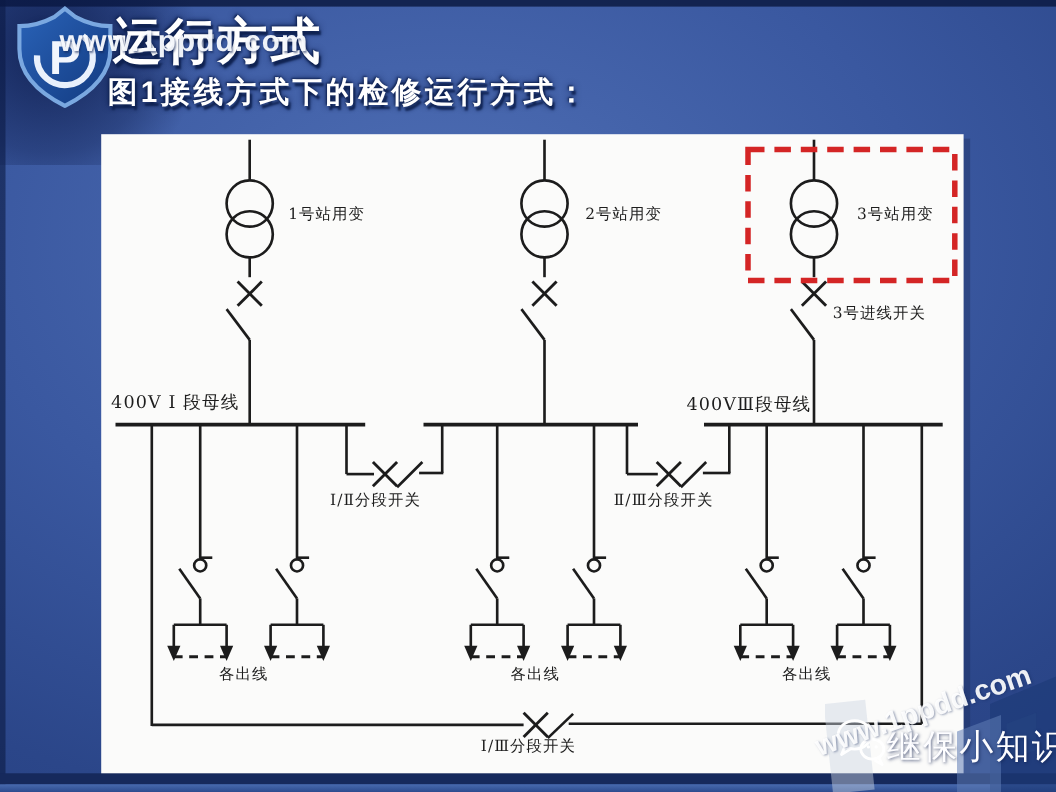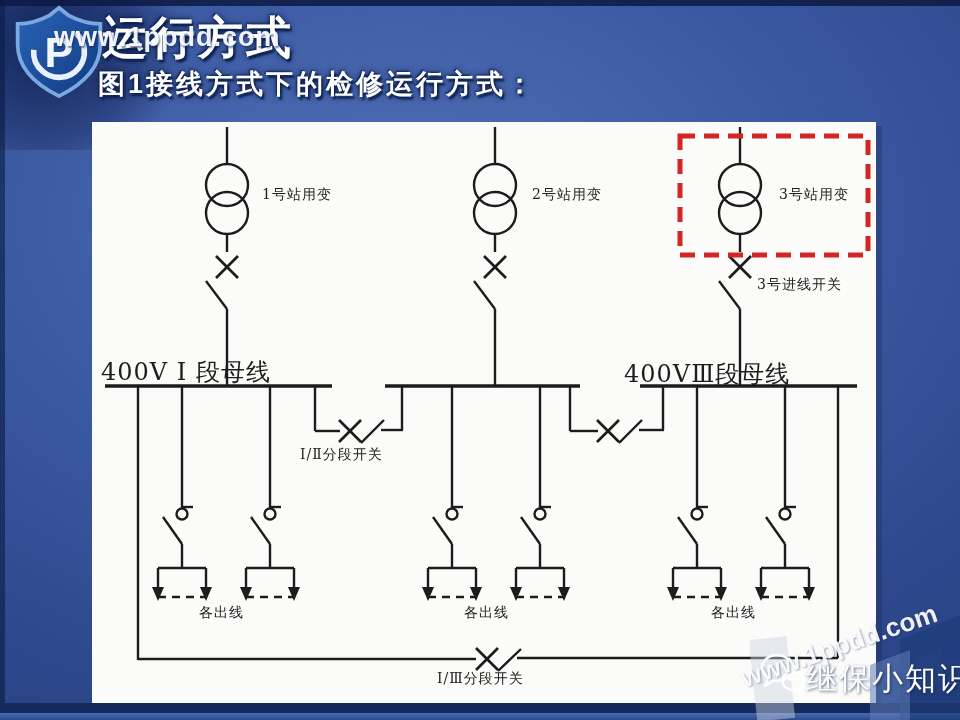--- a/index.html
+++ b/index.html
@@ -20,21 +20,21 @@
   .diagram-svg line, .diagram-svg circle{stroke:var(--line,#1c1c1c);stroke-width:2.4;fill:none;}
   .diagram-svg .bus{stroke-width:3.4;}
   .diagram-svg .xline{stroke-width:2.6;}
   .diagram-svg .dash{stroke-dasharray:8 6;stroke-width:2.6;}
   .diagram-svg polygon{fill:var(--line,#1c1c1c);stroke:none;}
   .diagram-svg .hl-rect{fill:none;stroke:var(--highlight,#d42525);stroke-width:5;stroke-dasharray:15 9;}
   .dlabel{
     position:absolute;z-index:2;color:#1d1d1d;font-size:14px;white-space:nowrap;
     font-family:"DejaVu Serif","Liberation Serif",serif;letter-spacing:1px;
   }
-  .dlabel.bus{font-size:24px;}
+  .dlabel.bus{font-size:16px;}
   .title1,.title2{
     position:absolute;z-index:3;color:var(--title,#ffffff);font-weight:bold;letter-spacing:3px;white-space:nowrap;
     text-shadow:2px 3px 2px #0e2150,-1px -1px 2px #0e2150,0 0 7px rgba(10,25,70,.85);
   }
   .title1{left:26px;top:8px;font-size:45px;}
   .title2{left:98px;top:66px;font-size:27px;}
   .wm-top{
     position:absolute;left:54px;top:22px;z-index:5;font-size:27px;font-weight:bold;letter-spacing:1px;
     color:rgba(250,252,255,.95);text-shadow:1px 2px 2px rgba(18,38,88,.6);white-space:nowrap;
   }
@@ -142,20 +142,21 @@
   <div class="dlabel" style="left:262px;top:186px">1号站用变</div>
   <div class="dlabel" style="left:532px;top:186px">2号站用变</div>
   <div class="dlabel" style="left:779px;top:186px">3号站用变</div>
 
   <div class="dlabel" style="left:757px;top:276px">3号进线开关</div>
 
   <div class="dlabel bus" style="left:101px;top:356px">400V Ⅰ 段母线</div>
   <div class="dlabel bus" style="left:624px;top:358px">400VⅢ段母线</div>
 
   <div class="dlabel" style="left:300px;top:446px">Ⅰ/Ⅱ分段开关</div>
+  <div class="dlabel" style="left:558px;top:446px">Ⅱ/Ⅲ分段开关</div>
   <div class="dlabel" style="left:437px;top:670px">Ⅰ/Ⅲ分段开关</div>
 
   <div class="dlabel" style="left:199px;top:604px">各出线</div>
   <div class="dlabel" style="left:464px;top:604px">各出线</div>
   <div class="dlabel" style="left:711px;top:604px">各出线</div>
 
   <div class="title1">3、运行方式</div>
   <div class="title2">图1接线方式下的检修运行方式：</div>
 
   <div class="wm-top">www.1ppdd.com</div>

